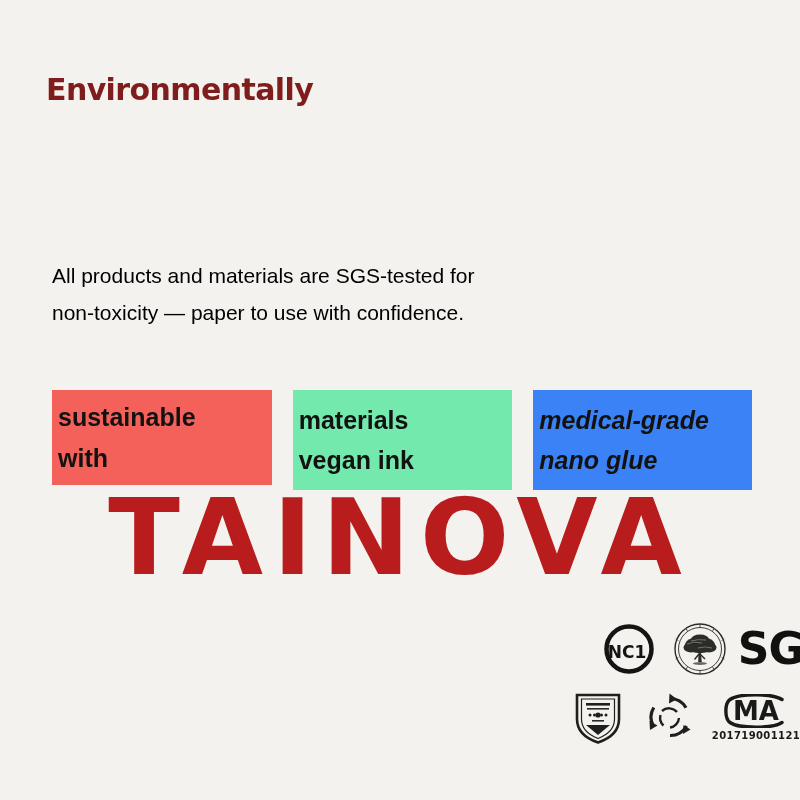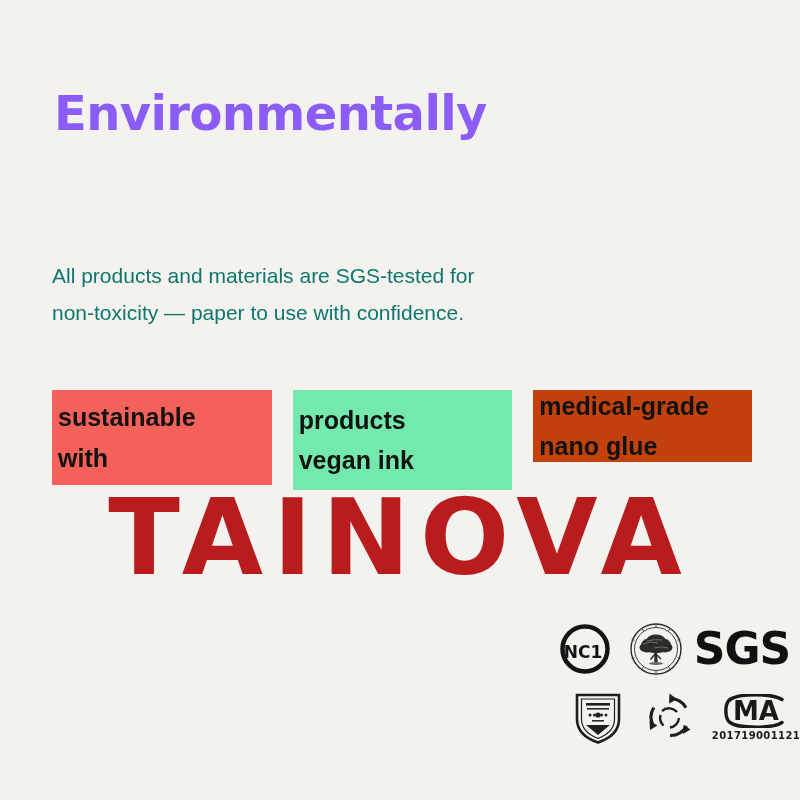--- a/index.html
+++ b/index.html
@@ -34,43 +34,43 @@
     letter-spacing: 10px;
     line-height: 1;
     color: #b91c1c;
     user-select: none;
     white-space: nowrap;
   }
 
   
   .heading {
     position: absolute;
-    left: 54px;
+    left: 46px;
     top: 50px;
     width: 660px;
     font-family: "DejaVu Sans", sans-serif;
     font-weight: 700;
-    font-size: 48px;
+    font-size: 30px;
     line-height: 1.32;
     letter-spacing: -0.6px;
-    color: #8b5cf6;
+    color: #7f1d1d;
   }
   .heading .line { display: block; }
 
   
   .subcopy {
     position: absolute;
     left: 52px;
     top: 236px;
     width: 620px;
     font-family: "Liberation Sans", sans-serif;
     font-weight: 400;
     font-size: 21px;
     line-height: 1.78;
-    color: #0f766e;
+    color: #000000;
   }
   .subcopy .line { display: block; }
 
   
   .chips {
     position: absolute;
     left: 52px;
     top: 390px;
     width: 700px;
     height: 97px;
@@ -87,37 +87,37 @@
     text-align: center;
     font-family: "Liberation Sans", sans-serif;
     font-weight: 700;
     font-size: 25px;
     line-height: 1.62;
     color: #121211;
     padding: 4px 6px;
   }
   .chip-red    { width: 220px; height: 95px; background: #f4615a; }
   .chip-green  { width: 220px; height: 100px; background: #73e9ae; }
-  .chip-yellow { width: 219px; height: 72px; background: #c2410c; }
+  .chip-yellow { width: 219px; height: 100px; background: #3b82f6; font-style: italic; }
   .chip .l2 { display: block; }
 
   
   .badges {
     position: absolute;
     left: 572px;
     top: 618px;
     width: 212px;
     height: 132px;
   }
   .badge-row {
     display: flex;
     align-items: center;
     height: 62px;
   }
-  .badge-row.row1 { justify-content: flex-end; gap: 16px; }
+  .badge-row.row1 { justify-content: space-between; gap: 16px; margin-left: 30px; }
   .badge-row.row2 { justify-content: flex-start; gap: 18px; margin-top: 6px; }
   .badge {
     display: flex;
     align-items: center;
     justify-content: center;
     color: #1a1a1a;
   }
   .badge-nc1  { width: 54px; height: 54px; }
   .badge-tree { width: 56px; height: 56px; }
   .badge-sgs  { width: 84px; height: 46px; }
@@ -160,21 +160,21 @@
   </p>
 
   <div class="chips">
 
     <div class="chip chip-red">
       <span>sustainable</span>
       <span class="l2">with</span>
     </div>
 
     <div class="chip chip-green">
-      <span>products</span>
+      <span>materials</span>
       <span class="l2">vegan ink</span>
     </div>
 
     <div class="chip chip-yellow">
       <span>medical-grade</span>
       <span class="l2">nano glue</span>
     </div>
 
   </div>
 

